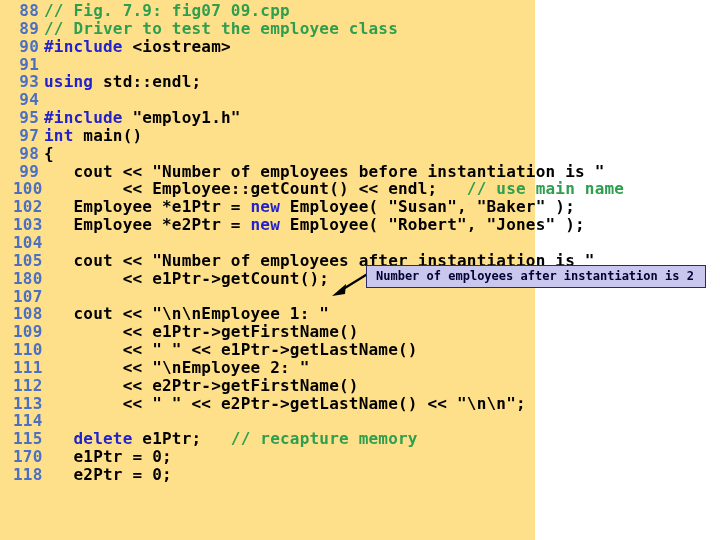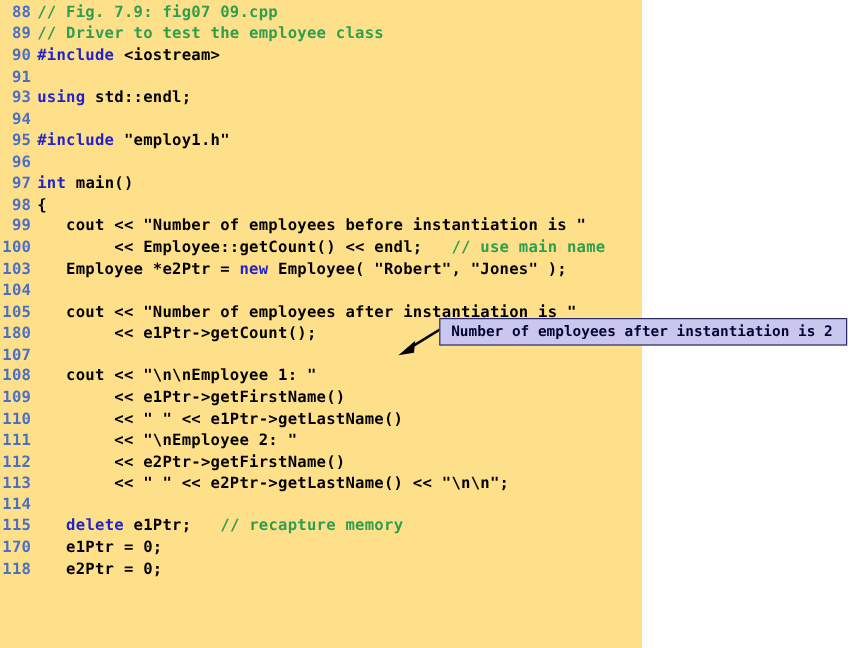--- a/index.html
+++ b/index.html
@@ -38,24 +38,25 @@
     left: 0;
     top: 0;
     width: 535px;
     padding-top: 2px;
   }
 
   .code-line {
     height: 17.85px;
     line-height: 17.85px;
     white-space: pre;
-    font-size: 13px;
+    font-size: 16px;
     font-weight: bold;
     letter-spacing: 0.2px;
     color: #000000;
+    margin-left: 13px;
   }
 
   .lineno {
     display: inline-block;
     width: 26px;
     text-align: right;
     color: #4a6fc4;
     font-weight: bold;
     margin-right: 5px;
   }
@@ -102,25 +103,25 @@
   <div id="code-panel"></div>
 
   <div id="code-listing">
       <div class="code-line"><span class="lineno">88</span><span class="cmt">// Fig. 7.9: fig07 09.cpp</span></div>
       <div class="code-line"><span class="lineno">89</span><span class="cmt">// Driver to test the employee class</span></div>
       <div class="code-line"><span class="lineno">90</span><span class="pre">#include</span><span class="plain"> &lt;iostream&gt;</span></div>
       <div class="code-line"><span class="lineno">91</span></div>
       <div class="code-line"><span class="lineno">93</span><span class="kw">using</span><span class="plain"> std::endl;</span></div>
       <div class="code-line"><span class="lineno">94</span></div>
       <div class="code-line"><span class="lineno">95</span><span class="pre">#include</span><span class="plain"> "employ1.h"</span></div>
-      <div class="code-line"><span class="lineno">96</span></div>
       <div class="code-line"><span class="lineno">97</span><span class="kw">int</span><span class="plain"> main()</span></div>
       <div class="code-line"><span class="lineno">98</span><span class="plain">{</span></div>
       <div class="code-line"><span class="lineno">99</span><span class="plain">   cout &lt;&lt; "Number of employees before instantiation is "</span></div>
       <div class="code-line"><span class="lineno">100</span><span class="plain">        &lt;&lt; Employee::getCount() &lt;&lt; endl;   </span><span class="cmt">// use main name</span></div>
+      <div class="code-line"><span class="lineno">102</span><span class="plain">   Employee *e1Ptr = </span><span class="kw">new</span><span class="plain"> Employee( "Susan", "Baker" );</span></div>
       <div class="code-line"><span class="lineno">103</span><span class="plain">   Employee *e2Ptr = </span><span class="kw">new</span><span class="plain"> Employee( "Robert", "Jones" );</span></div>
       <div class="code-line"><span class="lineno">104</span></div>
       <div class="code-line"><span class="lineno">105</span><span class="plain">   cout &lt;&lt; "Number of employees after instantiation is "</span></div>
       <div class="code-line"><span class="lineno">180</span><span class="plain">        &lt;&lt; e1Ptr-&gt;getCount();</span></div>
       <div class="code-line"><span class="lineno">107</span></div>
       <div class="code-line"><span class="lineno">108</span><span class="plain">   cout &lt;&lt; "\n\nEmployee 1: "</span></div>
       <div class="code-line"><span class="lineno">109</span><span class="plain">        &lt;&lt; e1Ptr-&gt;getFirstName()</span></div>
       <div class="code-line"><span class="lineno">110</span><span class="plain">        &lt;&lt; " " &lt;&lt; e1Ptr-&gt;getLastName()</span></div>
       <div class="code-line"><span class="lineno">111</span><span class="plain">        &lt;&lt; "\nEmployee 2: "</span></div>
       <div class="code-line"><span class="lineno">112</span><span class="plain">        &lt;&lt; e2Ptr-&gt;getFirstName()</span></div>

